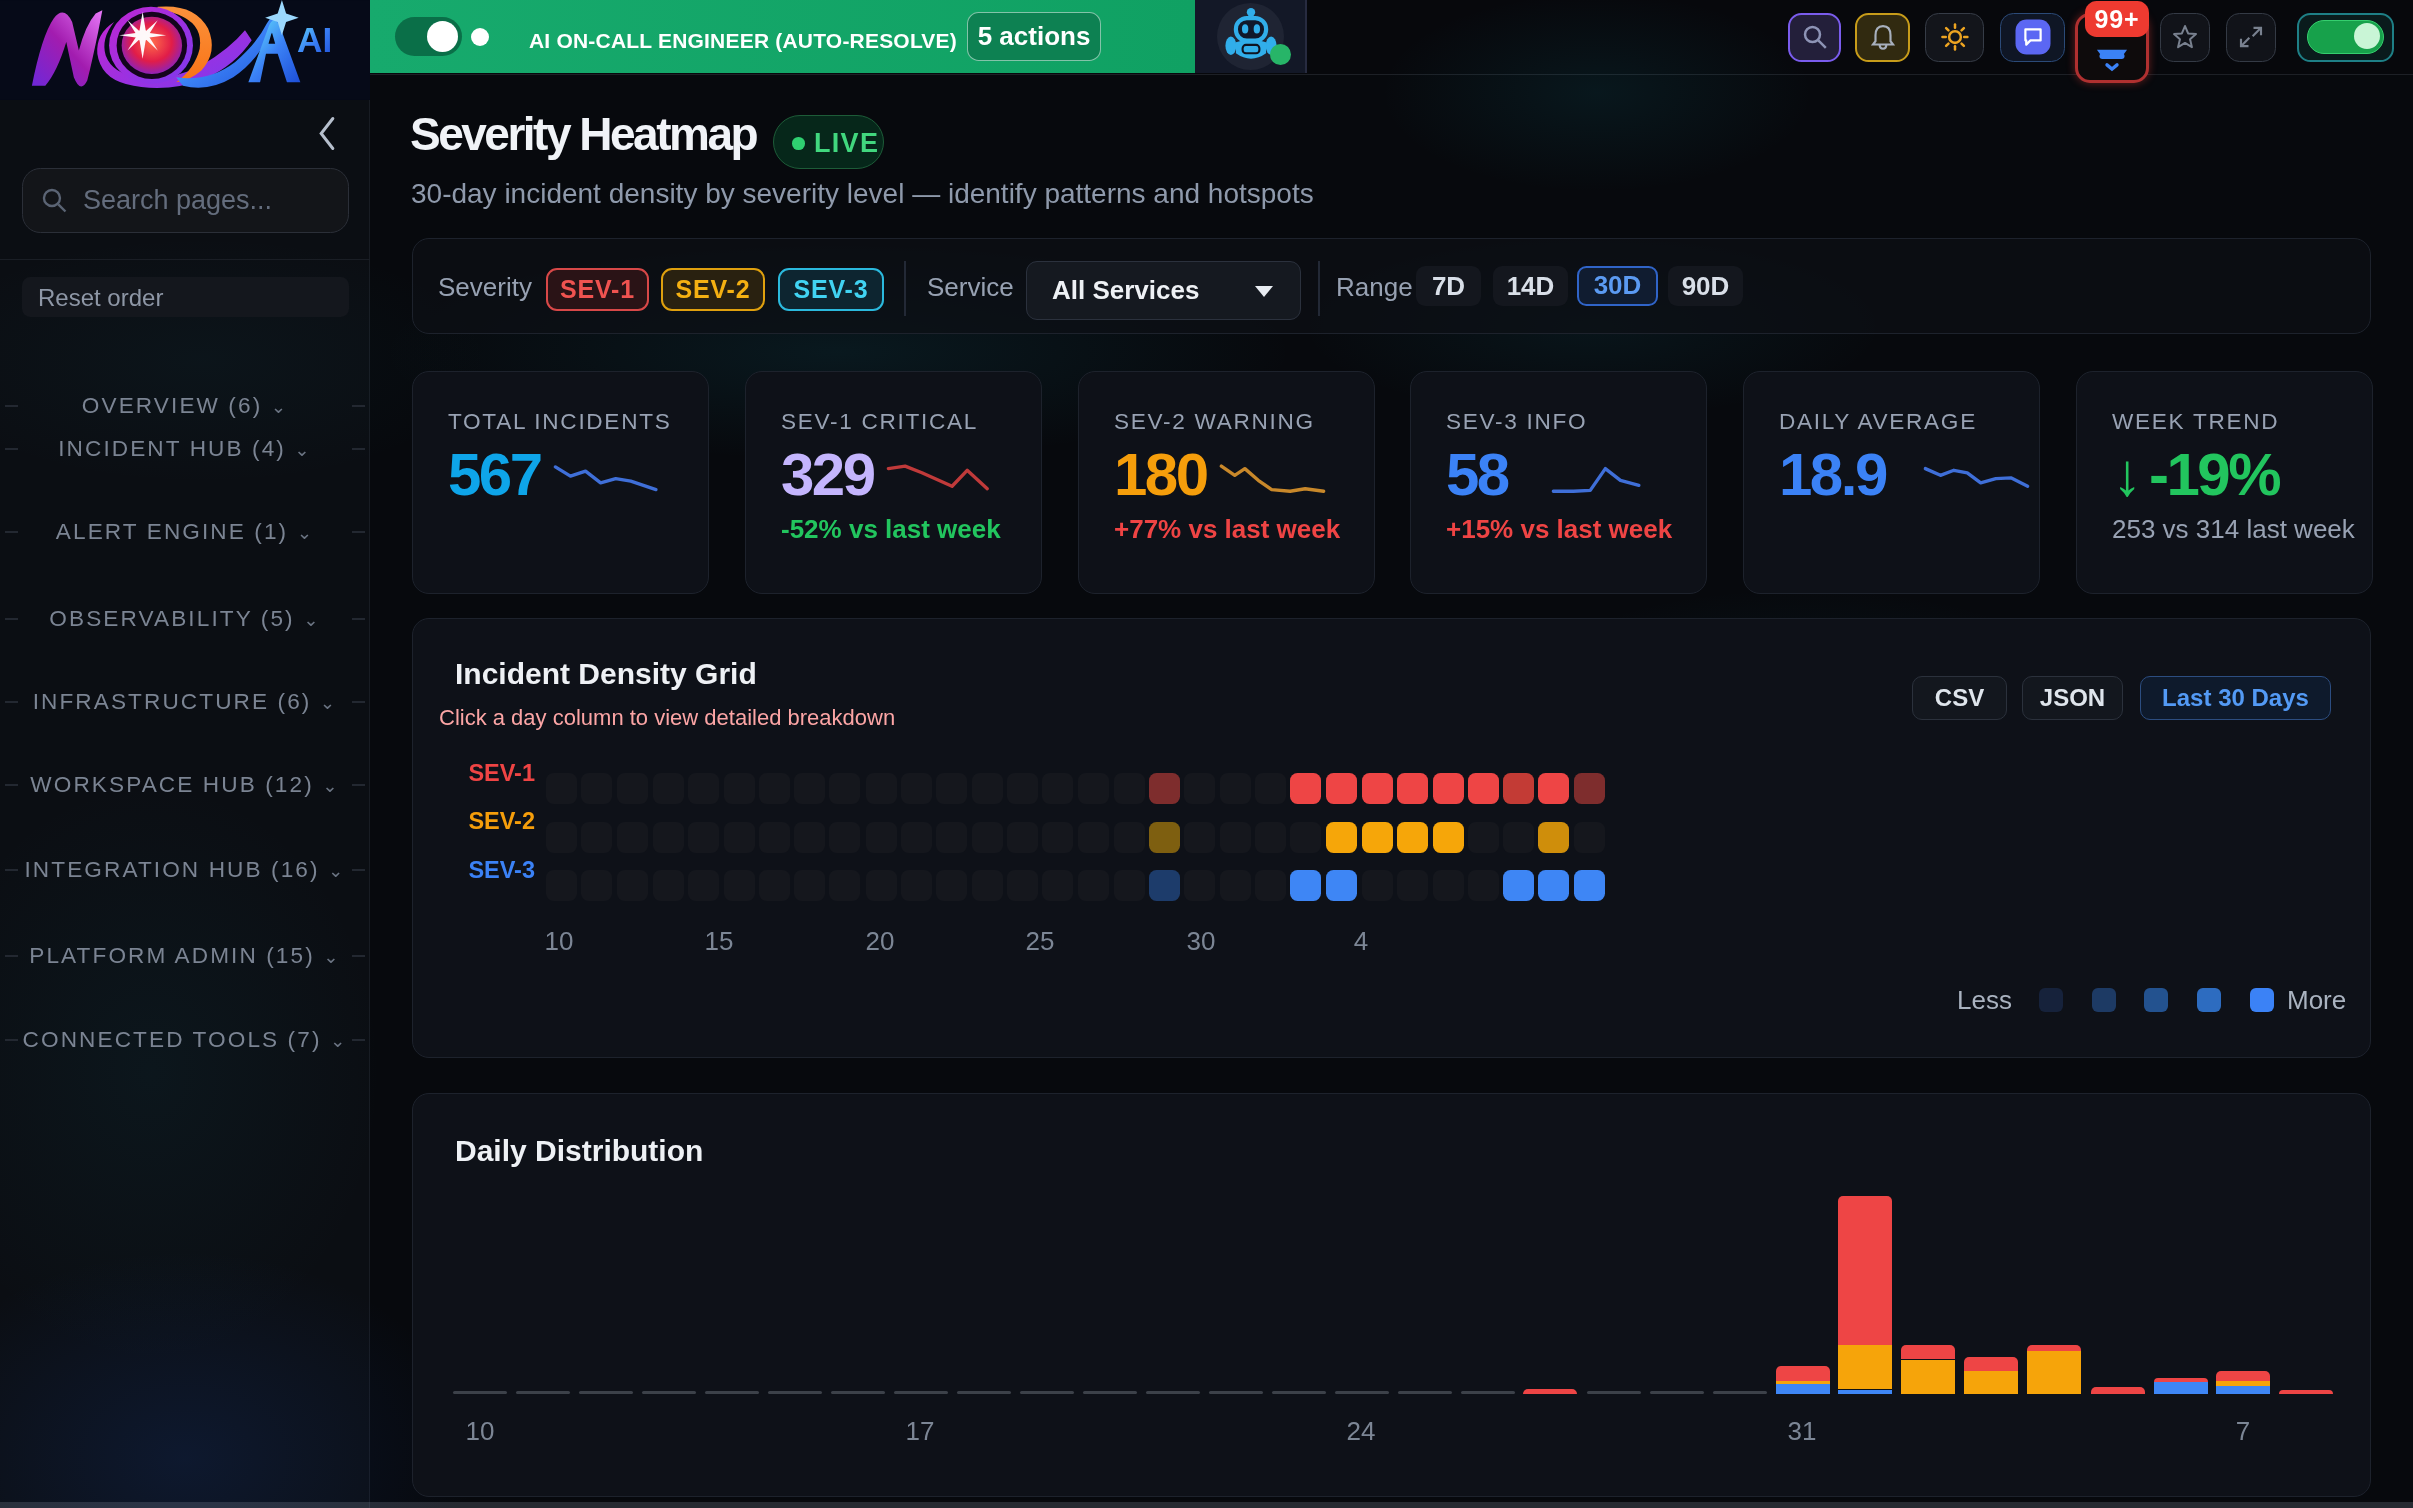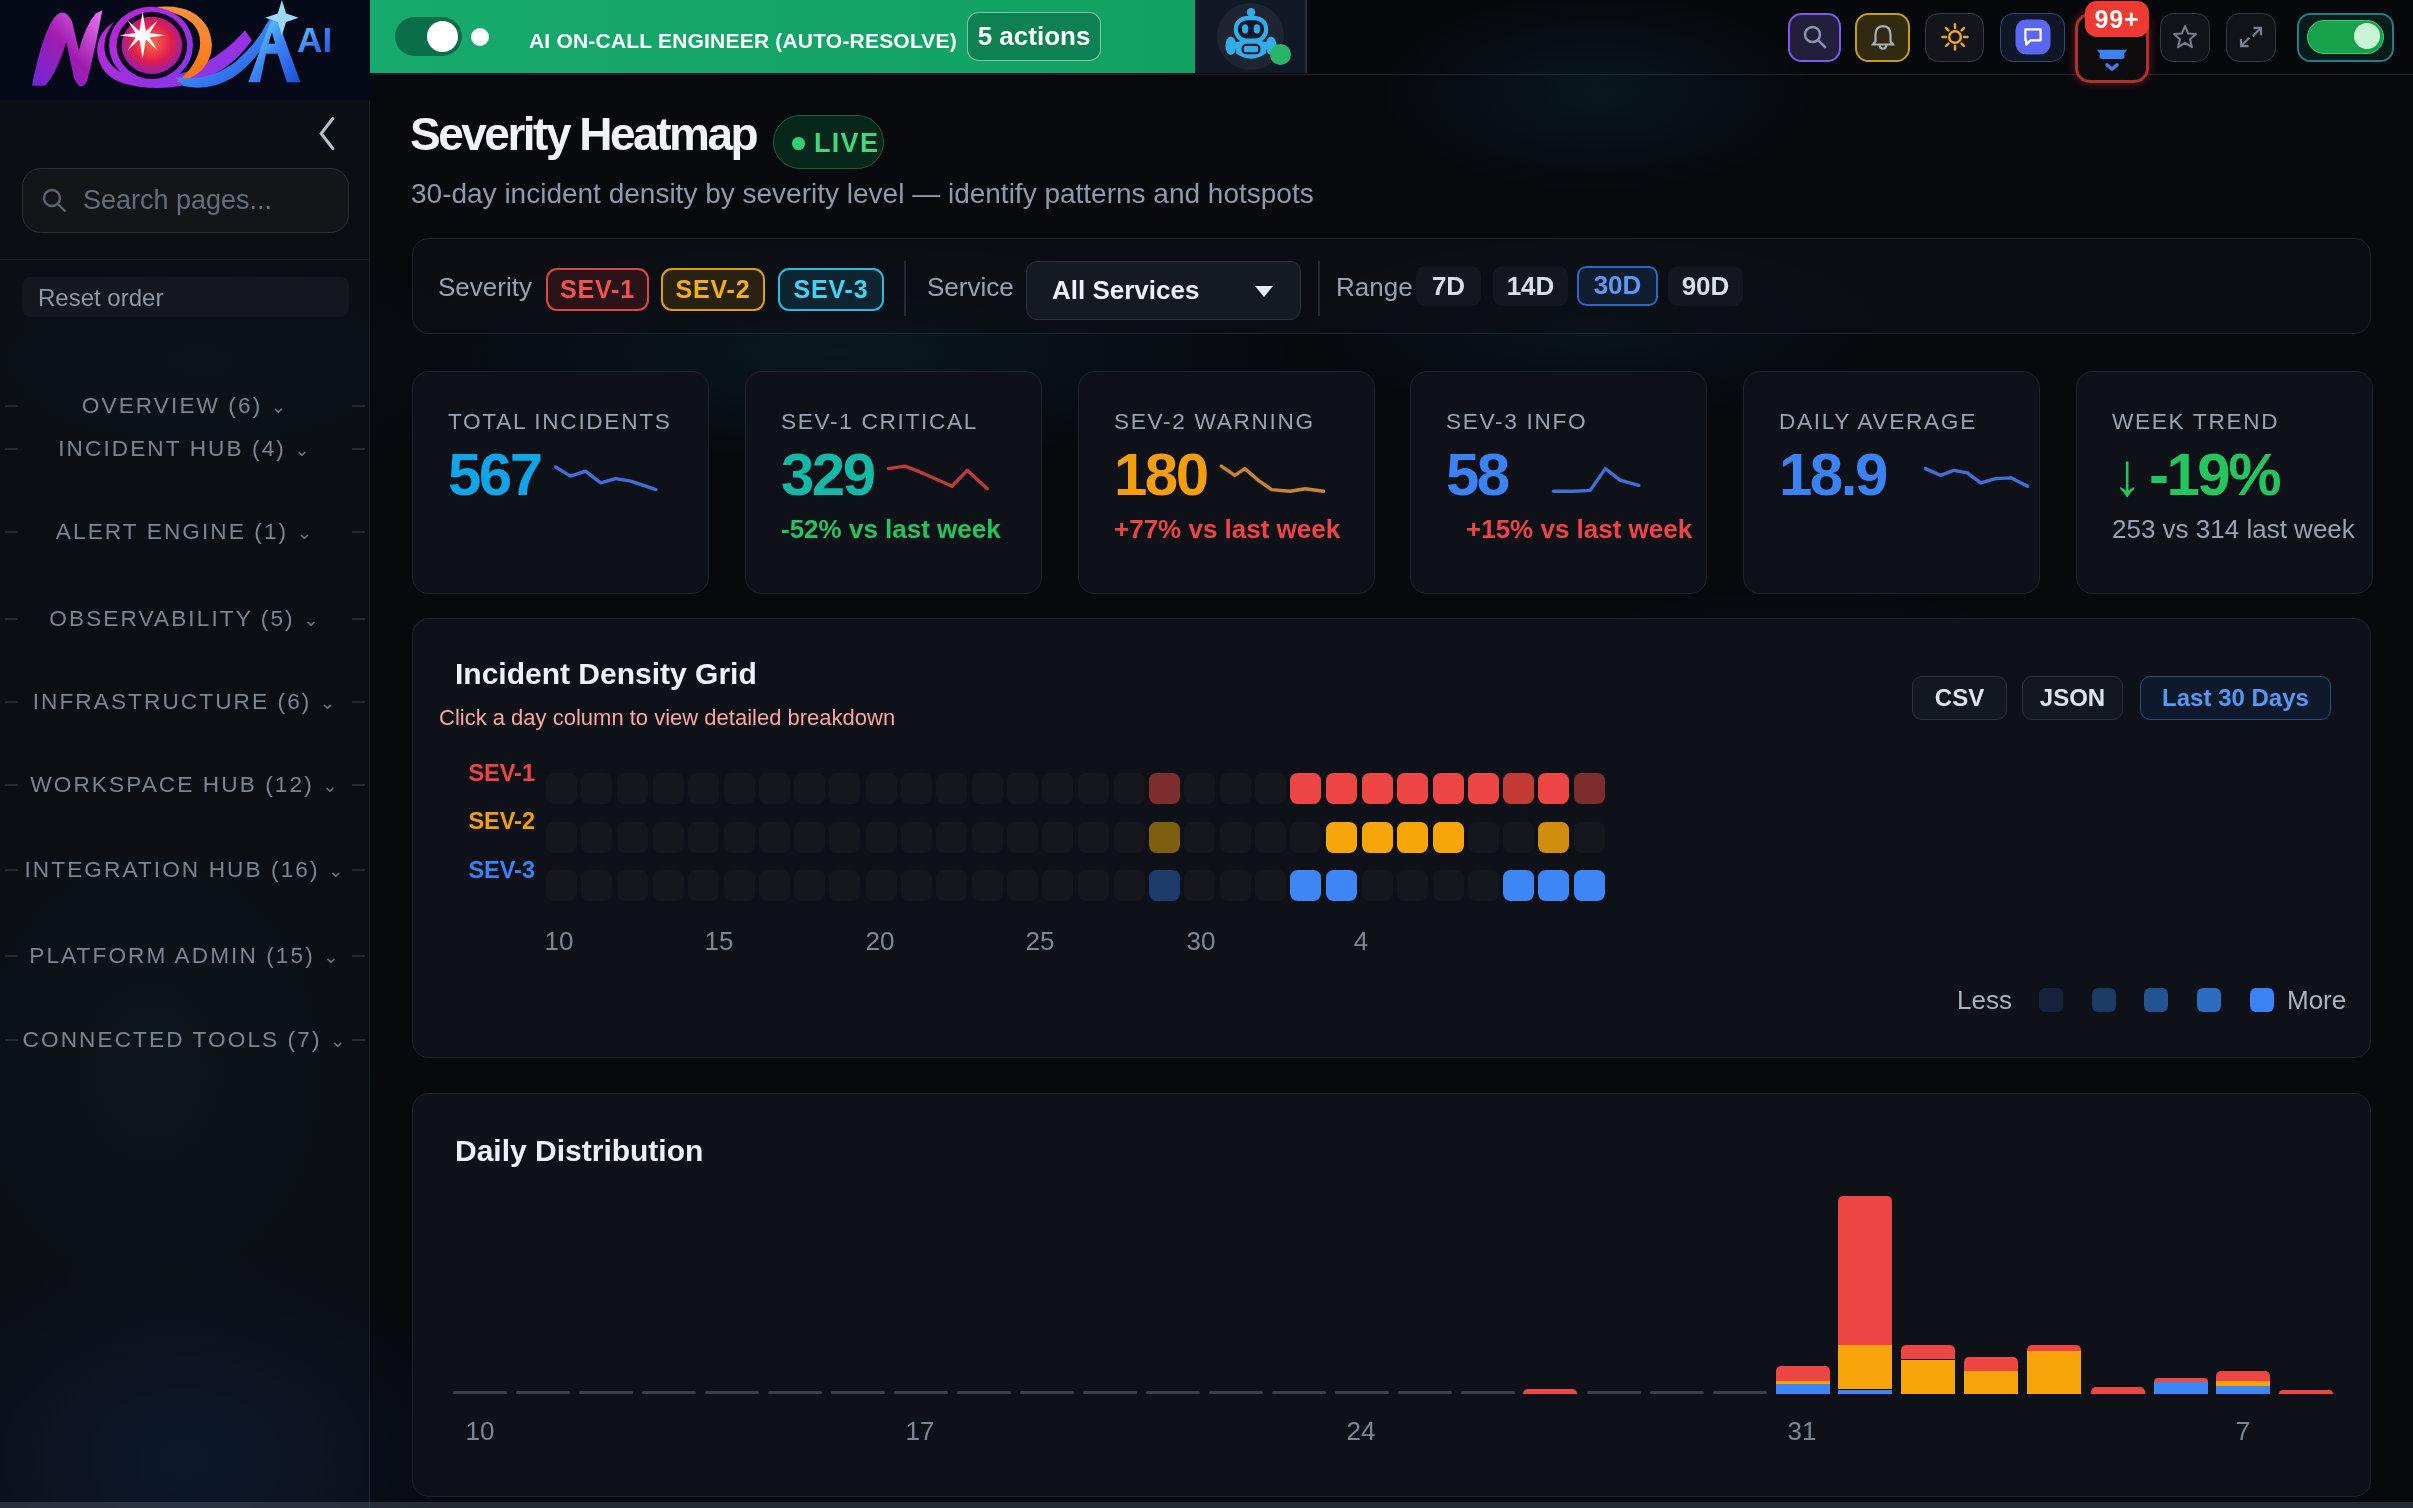--- a/index.html
+++ b/index.html
@@ -291,41 +291,41 @@
 <div class="abs rbtn" style="left:1668px;width:75px;">90D</div>
 <div class="abs card scard" style="left:412px;">
 <div class="slabel">TOTAL INCIDENTS</div>
 <div class="sval" style="color:#0ea5e9;">567</div>
 <svg class="sspark" width="109" height="34" viewBox="0 0 130 40">
       <polyline points="4,8 22,19 40,13 58,27 76,22 94,25 124,35" fill="none" stroke="#3f6fd8" stroke-width="4" stroke-linejoin="round" stroke-linecap="round"></polyline>
     </svg>
 </div>
 <div class="abs card scard" style="left:745px;">
 <div class="slabel">SEV-1 CRITICAL</div>
-<div class="sval" style="color:#14b8a6;">329</div>
+<div class="sval" style="color:#c4b5fd;">329</div>
 <svg class="sspark" width="109" height="34" viewBox="0 0 130 40">
       <polyline points="4,10 24,7 44,15 62,23 80,31 98,12 122,34" fill="none" stroke="#c03a3a" stroke-width="4" stroke-linejoin="round" stroke-linecap="round"></polyline>
     </svg>
 <div class="sdelta" style="color:#22c55e;">-52% vs last week</div>
 </div>
 <div class="abs card scard" style="left:1078px;">
 <div class="slabel">SEV-2 WARNING</div>
 <div class="sval" style="color:#f59e0b;">180</div>
 <svg class="sspark" width="109" height="34" viewBox="0 0 130 40">
       <polyline points="4,7 20,18 32,10 48,24 64,35 86,37 104,34 126,37" fill="none" stroke="#c8882a" stroke-width="4" stroke-linejoin="round" stroke-linecap="round"></polyline>
     </svg>
 <div class="sdelta" style="color:#ef4444;">+77% vs last week</div>
 </div>
 <div class="abs card scard" style="left:1410px;">
 <div class="slabel">SEV-3 INFO</div>
 <div class="sval" style="color:#3b82f6;">58</div>
 <svg class="sspark" width="109" height="34" viewBox="0 0 130 40">
       <polyline points="4,37 28,37 48,36 66,10 84,24 106,30" fill="none" stroke="#3f6fd8" stroke-width="4" stroke-linejoin="round" stroke-linecap="round"></polyline>
     </svg>
-<div class="sdelta" style="color:#ef4444;margin-left:20px;">+15% vs last week</div>
+<div class="sdelta" style="color:#ef4444;">+15% vs last week</div>
 </div>
 <div class="abs card scard" style="left:1743px;">
 <div class="slabel">DAILY AVERAGE</div>
 <div class="sval" style="color:#3b82f6;">18.9</div>
 <svg class="sspark" style="left:178px;" width="109" height="34" viewBox="0 0 130 40">
       <polyline points="4,10 22,18 38,12 54,15 70,27 88,22 106,21 126,31" fill="none" stroke="#3f6fd8" stroke-width="4" stroke-linejoin="round" stroke-linecap="round"></polyline>
     </svg>
 </div>
 <div class="abs card scard" style="left:2076px;">
 <div class="slabel">WEEK TREND</div>

